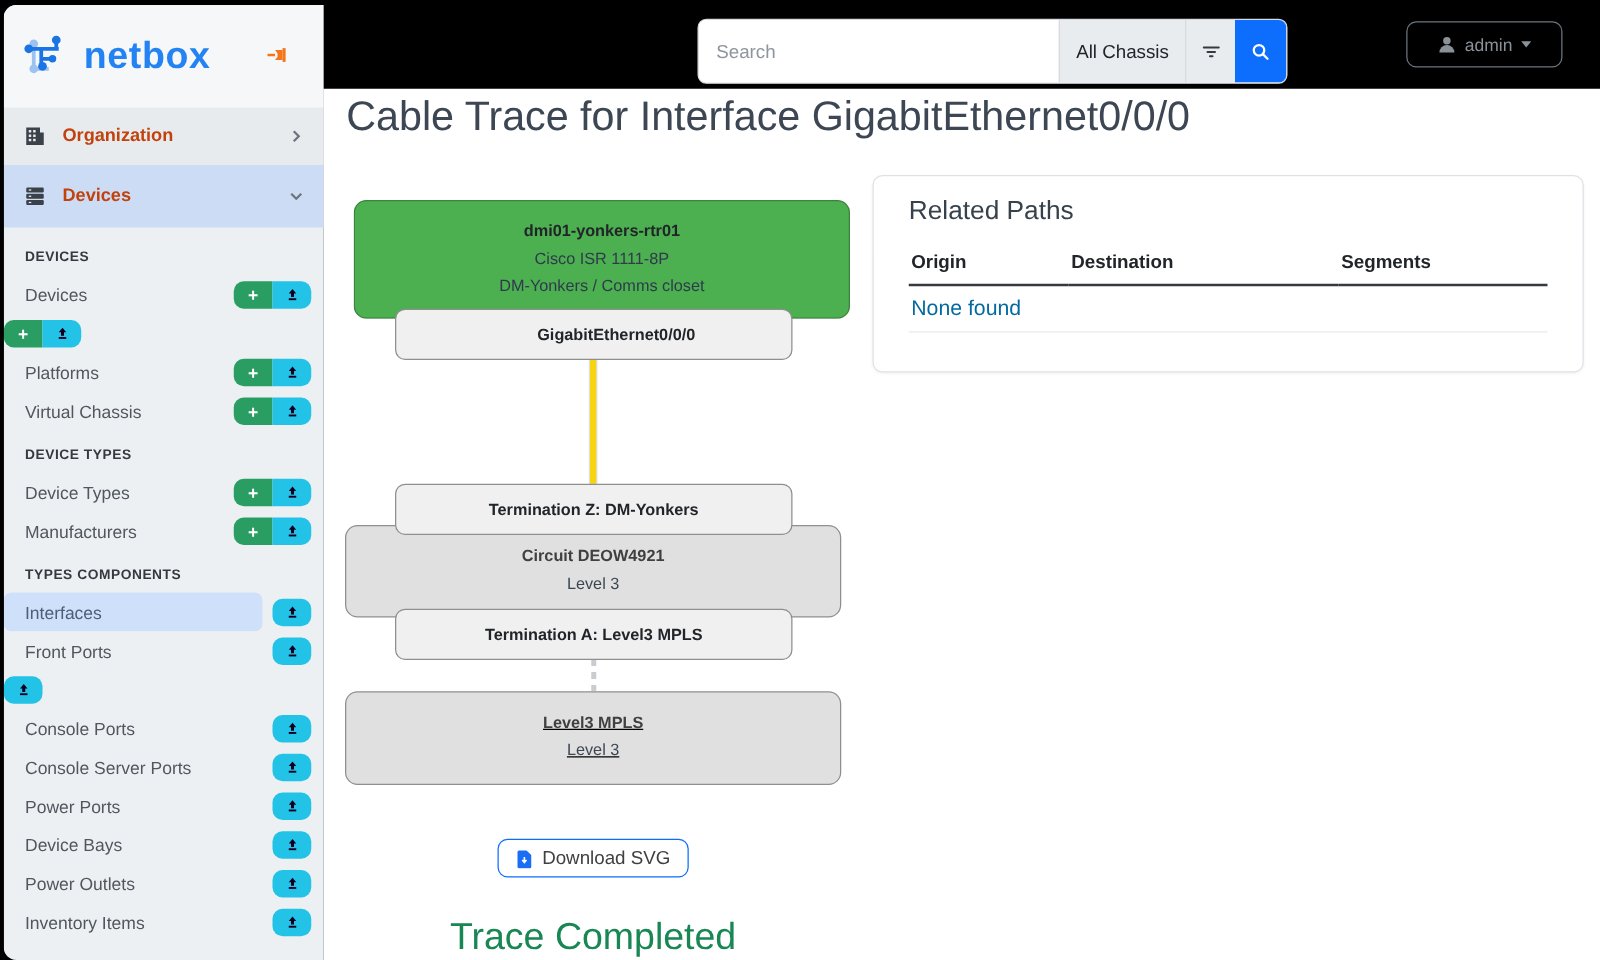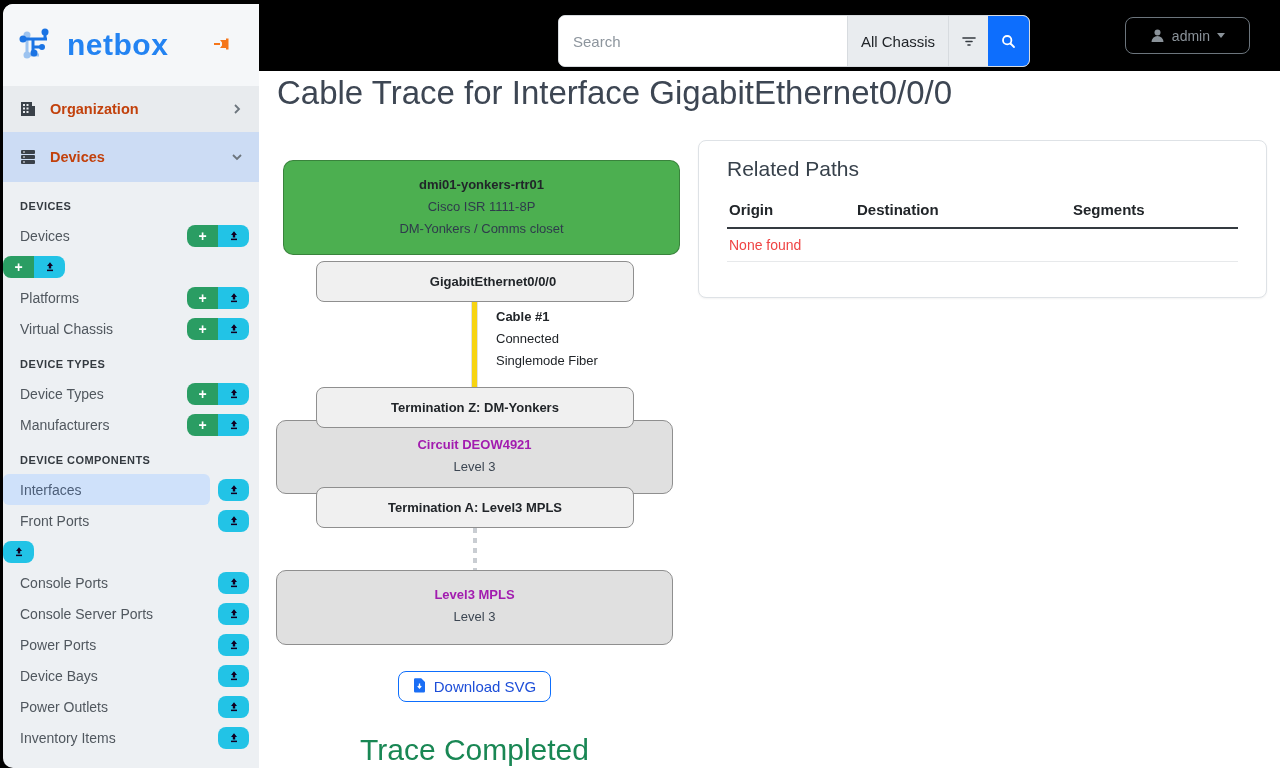--- a/index.html
+++ b/index.html
@@ -53,47 +53,47 @@
 
   .content { flex: 1; background: #fff; position: relative; overflow: hidden; }
   .page-title { position: absolute; left: 18px; top: 3px; font-size: 33px; font-weight: 400; color: #3d4653; }
 
   
   .tbox { position: absolute; border-radius: 10px; text-align: center; }
   .box-device { left: 24px; top: 89px; width: 397px; height: 95px; background: var(--device-green); border: 1px solid rgba(0,0,0,0.25); z-index: 1; padding-top: 16px; }
   .box-device .line1 { font-size: 13px; font-weight: 700; color: #212529; margin-bottom: 7px; }
   .box-device .line2, .box-device .line3 { font-size: 13px; color: #2f3b4c; margin-bottom: 7px; }
   .box-small { width: 318px; left: 57px; height: 41px; background: #f0f0f0; border: 1px solid #8f8f8f; border-radius: 8px; z-index: 3; display: flex; align-items: center; justify-content: center; font-size: 13px; font-weight: 700; color: #212529; }
-  .box-iface { top: 190px; padding-left: 36px; }
+  .box-iface { top: 176px; padding-left: 36px; }
   .box-termz { top: 316px; }
   .box-terma { top: 416px; }
   .box-big { left: 17px; width: 397px; background: #e0e0e0; border: 1px solid #8f8f8f; z-index: 2; padding-top: 16px; }
   .box-circuit { top: 349px; height: 74px; }
-  .box-endpoint { top: 499px; height: 75px; }
-  .box-big .line1 { font-size: 13px; font-weight: 700; color: #a21caf; margin-bottom: 7px; }
+  .box-endpoint { top: 482px; height: 75px; text-decoration: underline; }
+  .box-big .line1 { font-size: 13px; font-weight: 700; color: #404040; margin-bottom: 7px; }
   .box-big .line2 { font-size: 13px; color: #3c4document5; color: #3c4652; }
 
   .cable-line { position: absolute; left: 213px; top: 217px; width: 5px; height: 99px; background: var(--cable-yellow); box-shadow: 0 0 0 1px rgba(0,0,0,0.12); z-index: 0; }
   .cable-label { position: absolute; left: 237px; top: 238px; text-align: left; z-index: 4; }
   .cable-label .cl1 { font-size: 13px; font-weight: 700; color: #212529; margin-bottom: 7px; }
   .cable-label .cl2, .cable-label .cl3 { font-size: 13px; color: #212529; margin-bottom: 7px; }
 
   .dashed-line { position: absolute; left: 214px; top: 457px; width: 4px; height: 42px; z-index: 0;
     background: repeating-linear-gradient(to bottom, #c9cdd2 0 5px, transparent 5px 10px); }
 
   .download-row { position: absolute; left: 0; top: 600px; width: 431px; display: flex; justify-content: center; }
-  .download-btn { display: flex; align-items: flex-start; gap: 8px; border: 1px solid var(--primary-blue); color: #1d4ed8; background: #fff; border-radius: 8px; padding: 6px 14px; font-size: 15px; cursor: pointer; font-family: "Liberation Sans", sans-serif; }
+  .download-btn { display: flex; align-items: flex-end; gap: 8px; border: 1px solid var(--primary-blue); color: #404040; background: #fff; border-radius: 8px; padding: 6px 14px; font-size: 15px; cursor: pointer; font-family: "Liberation Sans", sans-serif; }
   .trace-status { position: absolute; left: 0; top: 662px; width: 431px; text-align: center; font-size: 30px; color: var(--success-green); }
 
   
   .card { position: absolute; left: 439px; top: 69px; width: 569px; height: 158px; background: #fff; border: 1px solid #dee2e6; border-radius: 8px; box-shadow: 0 1px 2px rgba(0,0,0,0.05); padding: 16px 28px; }
   .card-title { font-size: 21px; font-weight: 400; color: #37414b; margin-bottom: 16px; }
   .paths-table { width: 100%; border-collapse: collapse; table-layout: fixed; }
   .paths-table th { text-align: left; font-size: 15px; font-weight: 700; color: #212529; padding: 4px 2px 9px 2px; border-bottom: 2px solid #343a40; }
-  .paths-table td { font-size: 14px; color: #ef4444; padding: 8px 2px; border-bottom: 1px solid #e7e9eb; }
+  .paths-table td { font-size: 17px; color: #0369a1; padding: 8px 2px; border-bottom: 1px solid #e7e9eb; }
   .col-origin { width: 128px; } .col-dest { width: 216px; }
 
   
   .strip-top { position: absolute; top: 0; left: 0; width: 1280px; height: 4px; background: #000; z-index: 60; }
   .strip-left { position: absolute; top: 0; left: 0; width: 3px; height: 768px; background: #000; z-index: 60; }
 </style>
 </head>
 <body>
 
 <div class="app">
@@ -243,21 +243,21 @@
           <div class="mini-btn btn-add">+</div>
           <div class="mini-btn btn-upload">
               <svg width="12" height="12" viewBox="0 0 16 16">
                 <path d="M8 1.5 L12 6.5 H9.6 V10 H6.4 V6.5 H4 Z" fill="#102"></path>
                 <rect x="4" y="11.5" width="8" height="2" fill="#102"></rect>
               </svg>
             </div>
         </div>
       </div>
 
-      <div class="menu-header">DEVICE COMPONENTS</div>
+      <div class="menu-header">TYPES COMPONENTS</div>
 
       <div class="menu-item active">
         <div class="label-wrap">
             <span class="item-label">Interfaces</span>
           </div>
         <div class="btn-pair">
             <div class="mini-btn btn-upload single">
               <svg width="12" height="12" viewBox="0 0 16 16">
                 <path d="M8 1.5 L12 6.5 H9.6 V10 H6.4 V6.5 H4 Z" fill="#102"></path>
                 <rect x="4" y="11.5" width="8" height="2" fill="#102"></rect>
@@ -411,25 +411,20 @@
       <div class="tbox box-device">
         <div class="line1">dmi01-yonkers-rtr01</div>
         <div class="line2">Cisco ISR 1111-8P</div>
         <div class="line3">DM-Yonkers / Comms closet</div>
       </div>
 
       <div class="tbox box-small box-iface">
         <span>GigabitEthernet0/0/0</span>
       </div>
 
-      <div class="cable-label">
-        <div class="cl1">Cable #1</div>
-        <div class="cl2">Connected</div>
-        <div class="cl3">Singlemode Fiber</div>
-      </div>
 
       <div class="tbox box-small box-termz">
         <span>Termination Z: DM-Yonkers</span>
       </div>
 
       <div class="tbox box-big box-circuit">
         <div class="line1">Circuit DEOW4921</div>
         <div class="line2">Level 3</div>
       </div>
 

